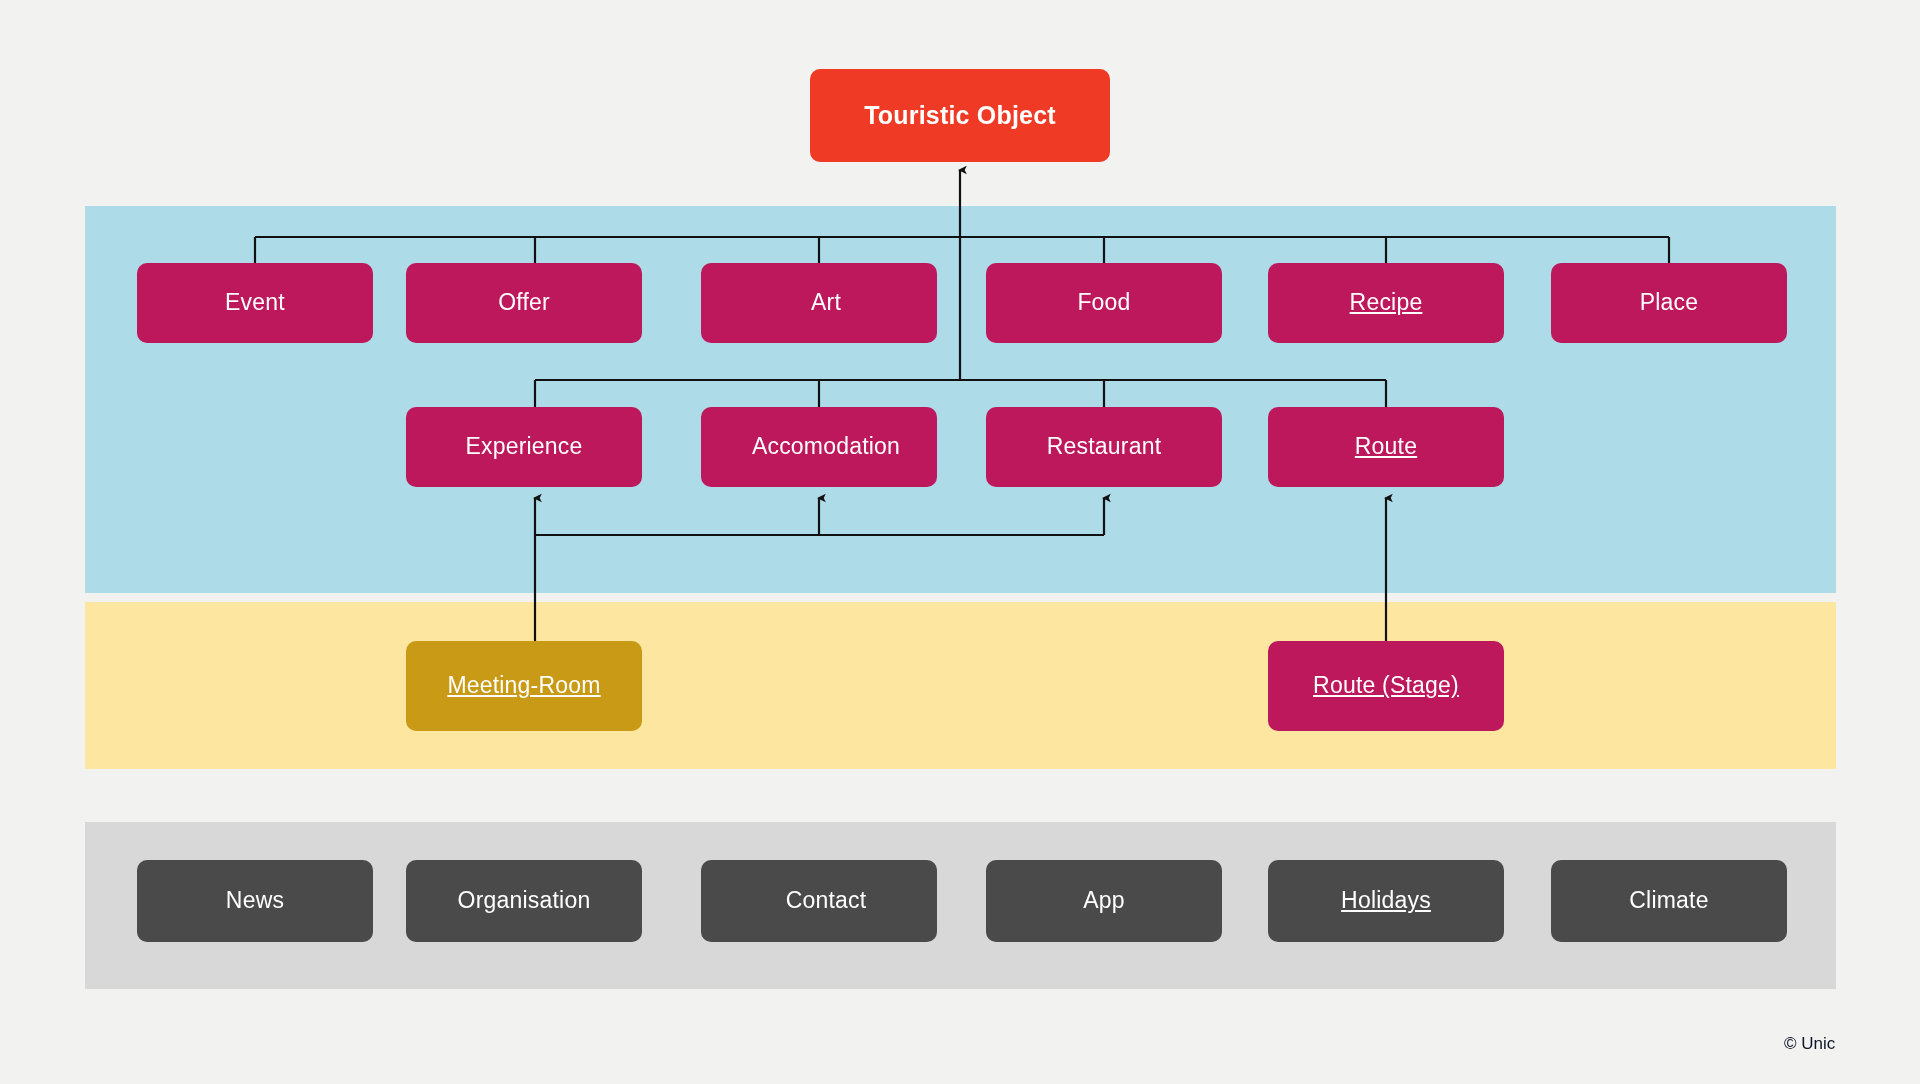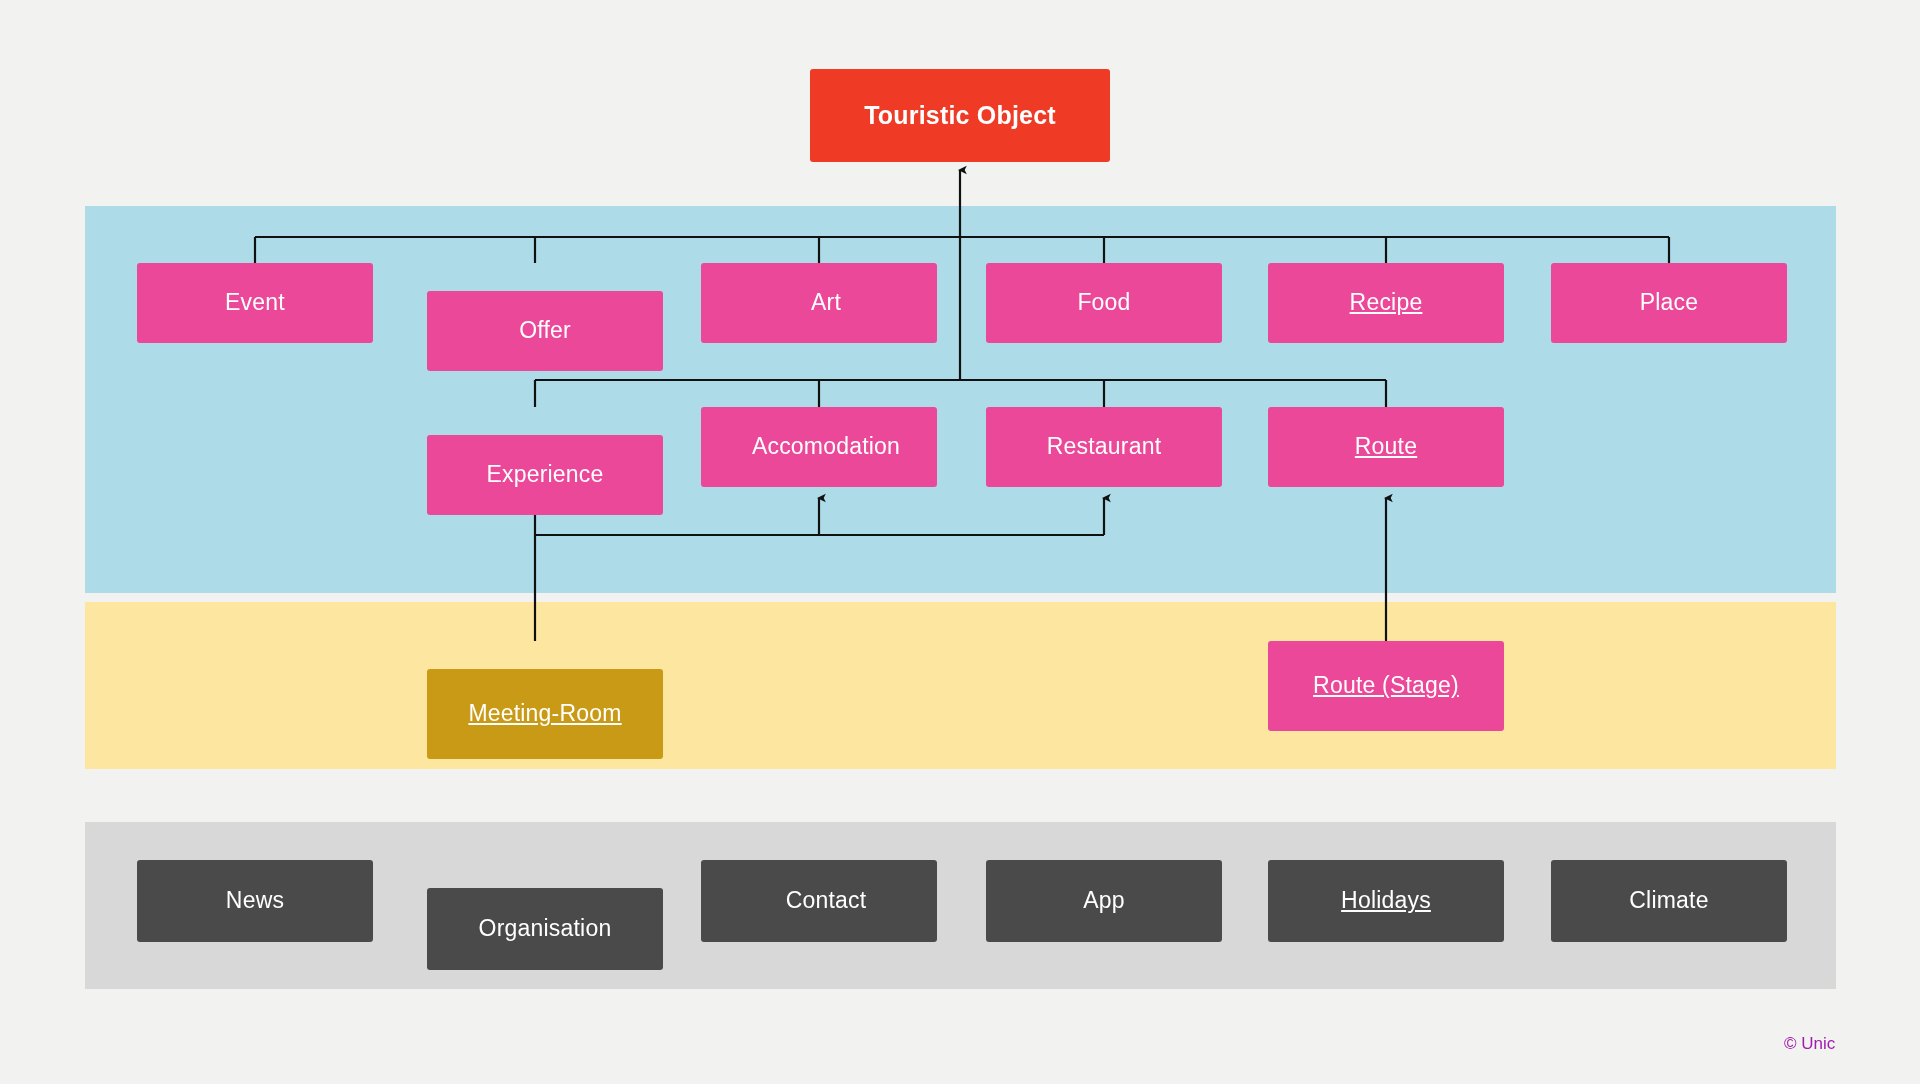--- a/index.html
+++ b/index.html
@@ -17,51 +17,51 @@
   #band-yellow{top:602px;height:167px;background:#FCE6A0;}
   #band-grey  {top:822px;height:167px;background:#D8D8D8;}
 
   
   #wires{position:absolute;left:0;top:0;width:1920px;height:1084px;}
 
   
   .node{
     position:absolute;
     display:flex;align-items:center;justify-content:center;
-    border-radius:3px;
+    border-radius:10px;
     color:#FFFFFF;
     font-size:23px;
     letter-spacing:.2px;
     box-sizing:border-box;
     padding:0 6px;
     text-align:center;
     line-height:1.1;
     user-select:none;
   }
-  .teal{background:#ec4899;}
+  .teal{background:#be185d;}
   .gold{background:#C99A16;text-decoration:underline;}
   .dark{background:#4A4A4A;}
   .red {background:#EF3B26;font-weight:bold;font-size:25px;}
 
   
   #root-node{left:810px;top:69px;width:300px;height:93px;}
 
   
   .row1{top:263px;width:236px;height:80px;}
   .row2{top:407px;width:236px;height:80px;}
   .row3{top:641px;width:236px;height:90px;}
   .row4{top:860px;width:236px;height:82px;}
 
-  .c1{left:137px;} .c2{left:427px;margin-top:28px;} .c3{left:701px;padding-left:20px;}
+  .c1{left:137px;} .c2{left:406px;} .c3{left:701px;padding-left:20px;}
   .c4{left:986px;} .c5{left:1268px;text-decoration:underline;} .c6{left:1551px;}
 
   
   #copyright{
     position:absolute;left:1784px;top:1034px;
-    font-size:17px;color:#a21caf;white-space:nowrap;
+    font-size:17px;color:#0f172a;white-space:nowrap;
   }
 </style>
 </head>
 <body>
 
 <div id="stage">
 
   <div class="band" id="band-blue"></div>
   <div class="band" id="band-yellow"></div>
   <div class="band" id="band-grey"></div>

